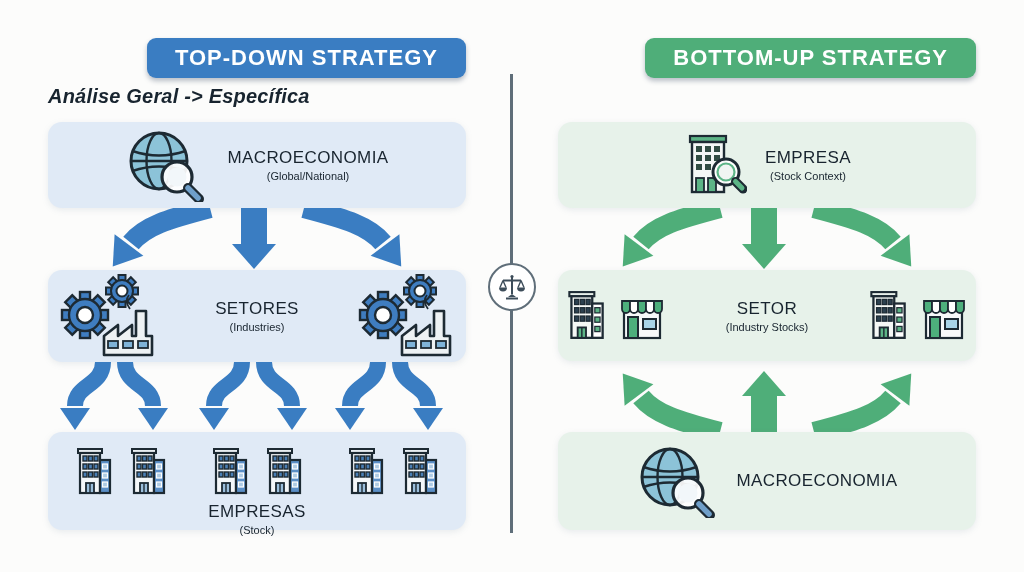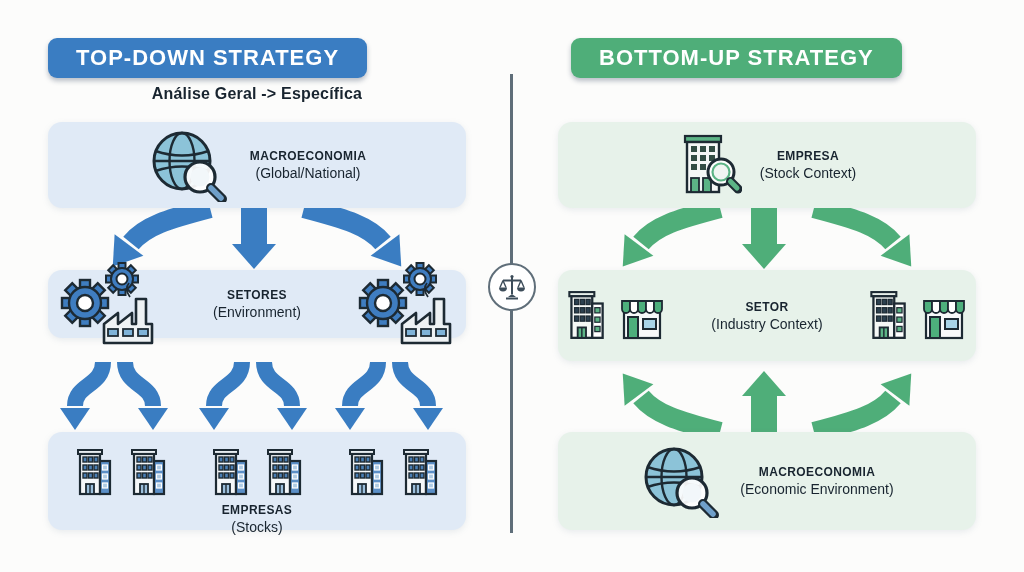--- a/index.html
+++ b/index.html
@@ -5,39 +5,39 @@
   :root{
     --blue:#3a7dc2; --blue-box:#e0eaf6; --green:#4fae79; --green-box:#e7f2ea;
     --text-dark:#18242f; --divider:#5f6e79; --page-bg:#fcfcfb;
   }
   *{margin:0;padding:0;box-sizing:border-box;}
   html,body{width:1024px;height:572px;}
   body{font-family:"Liberation Sans",sans-serif;background:var(--page-bg);position:relative;overflow:hidden;}
   .canvas{position:absolute;inset:0;}
   .col{position:absolute;top:0;width:418px;height:572px;}
   .col.left{left:48px;} .col.right{left:558px;}
-  .badge-row{position:absolute;top:38px;left:0;width:100%;text-align:left;}
+  .badge-row{position:absolute;top:38px;left:0;width:100%;text-align:right;}
   .badge{display:inline-block;padding:7px 28px;border-radius:9px;color:#fff;
          font-size:22px;font-weight:bold;letter-spacing:1px;
          box-shadow:0 3px 5px rgba(30,50,80,.30);}
   .badge.blue{background:var(--blue);} .badge.green{background:var(--green);margin-left:13px;}
-  .subtitle{position:absolute;top:85px;left:0;width:100%;text-align:center;
-            font-size:16px;font-weight:600;color:var(--text-dark);letter-spacing:.2px;}
+  .subtitle{position:absolute;top:85px;left:0;width:100%;
+            font-size:20px;font-weight:600;color:var(--text-dark);letter-spacing:.2px;font-style:italic;}
   .box{position:absolute;left:0;width:418px;border-radius:14px;display:flex;
        align-items:center;justify-content:center;box-shadow:0 2px 6px rgba(120,140,160,.15);}
   .box.blue{background:var(--blue-box);} .box.green{background:var(--green-box);}
   .box-text{text-align:center;color:var(--text-dark);}
-  .box-title{font-size:12px;font-weight:bold;letter-spacing:.4px;}
-  .box-sub{font-size:14px;margin-top:2px;}
+  .box-title{font-size:17px;font-weight:normal;letter-spacing:.4px;}
+  .box-sub{font-size:11px;margin-top:2px;}
   .arrow-zone{position:absolute;left:0;display:block;}
   .blue-arrows{color:var(--blue);} .green-arrows{color:var(--green);}
   
   .b-macro-l{top:122px;height:86px;gap:22px;}
   .zone-fan-l{top:208px;height:62px;}
-  .b-sect-l{top:270px;height:68px;justify-content:space-between;padding:0 10px;}
+  .b-sect-l{top:270px;height:92px;justify-content:space-between;padding:0 10px;}
   .zone-split-l{top:362px;height:70px;}
   .b-comp-l{top:432px;height:98px;flex-direction:column;padding-top:20px;}
   .b-comp-r1{top:122px;height:86px;gap:18px;}
   .zone-fan-r{top:208px;height:62px;}
   .b-sect-r{top:270px;height:91px;justify-content:space-between;padding:0 8px;}
   .zone-fanup-r{top:361px;height:71px;}
   .b-macro-r{top:432px;height:98px;gap:20px;}
   .bldg-row{display:flex;gap:44px;margin-bottom:5px;}
   .bldg-pair{display:flex;gap:16px;}
   .icon-pair{display:flex;gap:12px;align-items:flex-end;}
@@ -233,21 +233,21 @@
     <svg class="arrow-zone zone-fan-l blue-arrows" width="418" height="62" viewBox="0 0 418 62">
         <use href="#fan"></use>
       </svg>
 
     <div class="box blue b-sect-l">
       <svg width="100" height="86" viewBox="0 0 100 86">
           <use href="#gearsfactory"></use>
         </svg>
       <div class="box-text">
         <div class="box-title">SETORES</div>
-        <div class="box-sub">(Environment)</div>
+        <div class="box-sub">(Industries)</div>
       </div>
       <svg width="100" height="86" viewBox="0 0 100 86">
           <use href="#gearsfactory"></use>
         </svg>
     </div>
 
     <svg class="arrow-zone zone-split-l blue-arrows" width="418" height="70" viewBox="0 0 418 70">
       <use href="#pair" x="66"></use>
         <use href="#pair" x="205"></use>
         <use href="#pair" x="341"></use>
@@ -275,21 +275,21 @@
           <svg width="38" height="50" viewBox="0 0 38 50">
               <use href="#bldg-blue"></use>
             </svg>
           <svg width="38" height="50" viewBox="0 0 38 50">
               <use href="#bldg-blue"></use>
             </svg>
         </div>
       </div>
       <div class="box-text">
         <div class="box-title">EMPRESAS</div>
-        <div class="box-sub">(Stocks)</div>
+        <div class="box-sub">(Stock)</div>
       </div>
     </div>
   </section>
 
   <section class="col right">
     <div class="badge-row">
       <span class="badge green">BOTTOM-UP STRATEGY</span>
     </div>
 
     <div class="box green b-comp-r1">
@@ -310,21 +310,21 @@
       <div class="icon-pair">
         <svg width="40" height="52" viewBox="0 0 38 50">
             <use href="#bldg-green"></use>
           </svg>
         <svg width="48" height="46" viewBox="0 0 48 46">
             <use href="#store"></use>
           </svg>
       </div>
       <div class="box-text">
         <div class="box-title">SETOR</div>
-        <div class="box-sub">(Industry Context)</div>
+        <div class="box-sub">(Industry Stocks)</div>
       </div>
       <div class="icon-pair">
         <svg width="40" height="52" viewBox="0 0 38 50">
             <use href="#bldg-green"></use>
           </svg>
         <svg width="48" height="46" viewBox="0 0 48 46">
             <use href="#store"></use>
           </svg>
       </div>
     </div>
@@ -334,17 +334,16 @@
           <use href="#fan"></use>
         </g>
     </svg>
 
     <div class="box green b-macro-r">
       <svg width="80" height="74" viewBox="0 0 80 74">
           <use href="#globe"></use>
         </svg>
       <div class="box-text">
         <div class="box-title">MACROECONOMIA</div>
-        <div class="box-sub">(Economic Environment)</div>
       </div>
     </div>
   </section>
 </div>
 
 </body></html>

